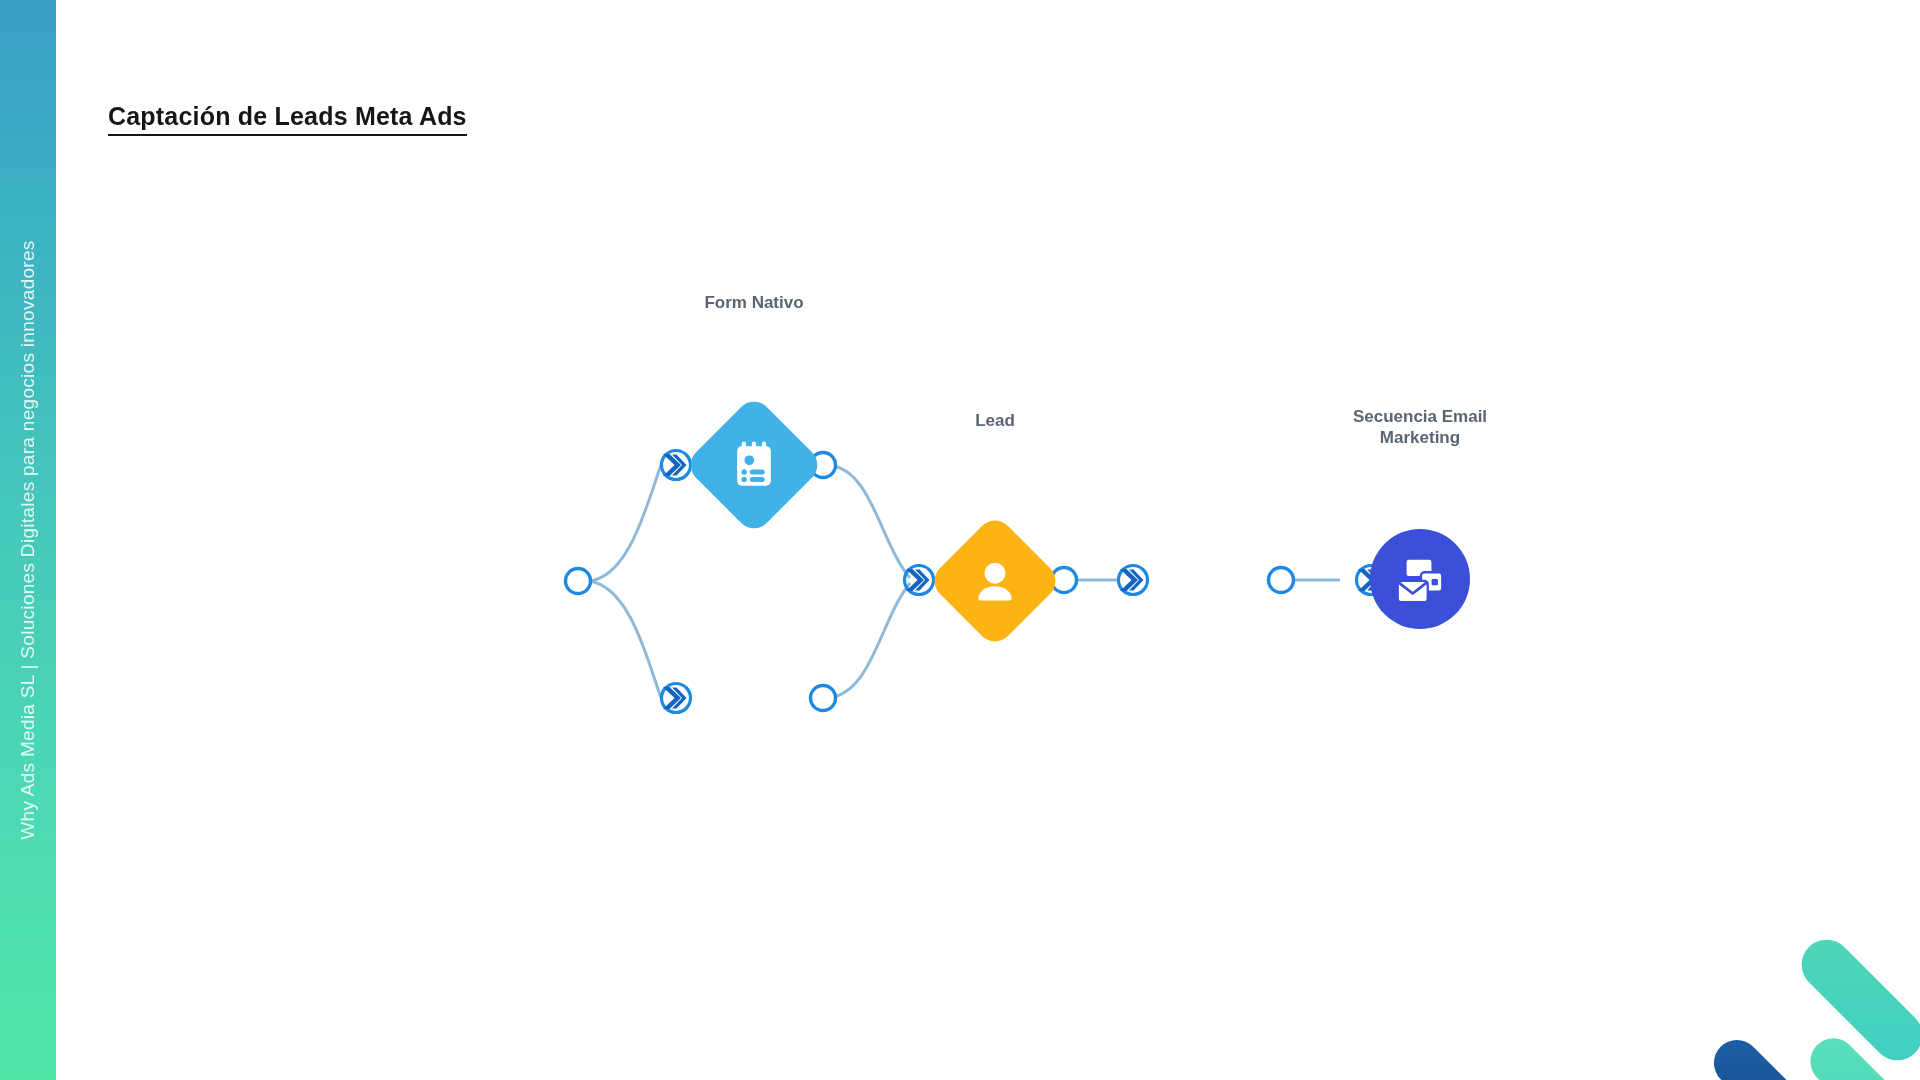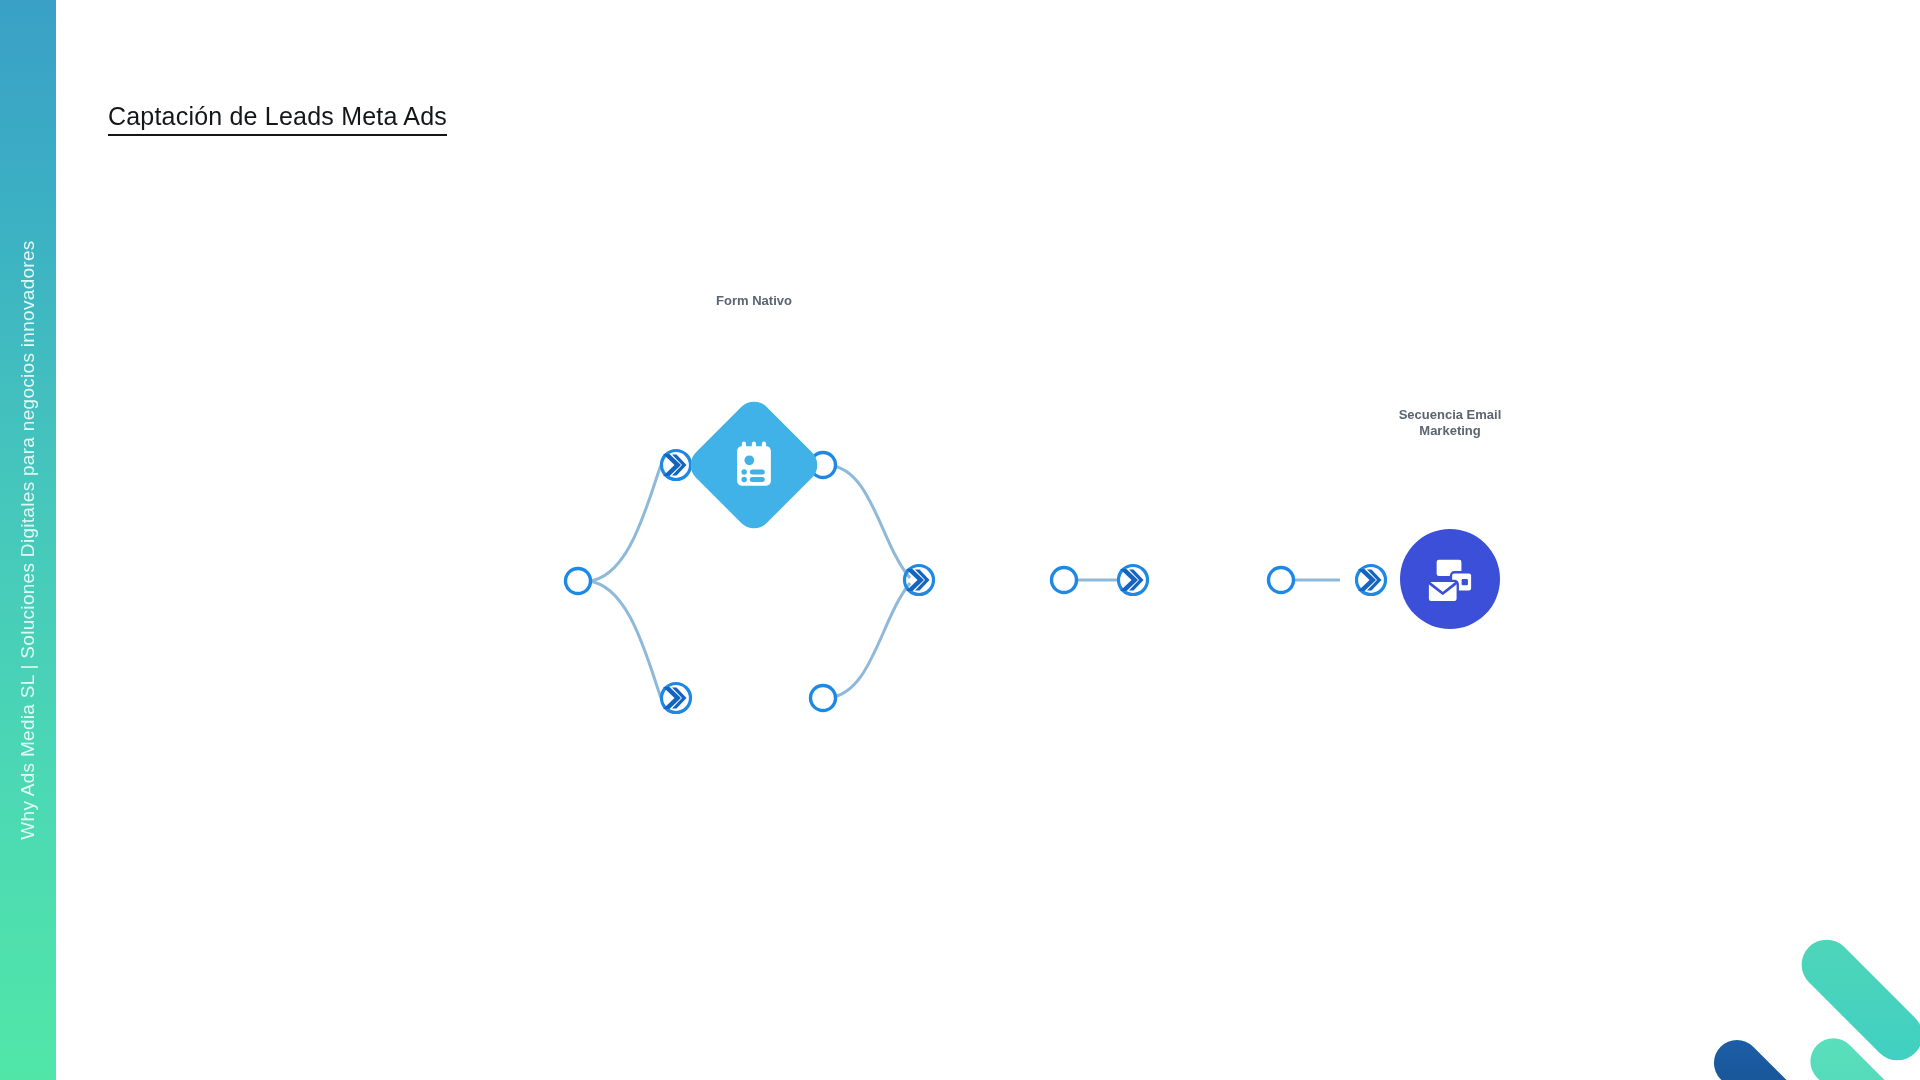--- a/index.html
+++ b/index.html
@@ -42,21 +42,21 @@
     font-weight: 400;
     opacity: 0.96;
   }
 
   
   #page-title {
     position: absolute;
     left: 108px;
     top: 103px;
     font-size: 25px;
-    font-weight: 400;
+    font-weight: 700;
     color: #14161a;
     letter-spacing: 0.2px;
     border-bottom: 2px solid #14161a;
     padding-bottom: 3px;
     line-height: 1.1;
     font-family: "Liberation Sans", sans-serif;
   }
 
   
   #diagram {
@@ -76,21 +76,21 @@
     position: absolute;
     transform: translate(-50%, -50%);
   }
   .node-label {
     position: absolute;
     left: 50%;
     transform: translateX(-50%);
     text-align: center;
     white-space: pre;
     color: #5a6472;
-    font-size: 13px;
+    font-size: 17px;
     font-weight: 700;
     line-height: 1.22;
     font-family: "Liberation Sans", sans-serif;
     pointer-events: none;
   }
 
   .shape {
     position: absolute;
     left: 50%; top: 50%;
     transform: translate(-50%, -50%);
@@ -203,23 +203,34 @@
             <circle cx="21.5" cy="39.5" r="2.9" fill="#41B2E8"></circle>
             <rect x="27.5" y="36.8" width="16" height="5.4" rx="2.7" fill="#41B2E8"></rect>
             <circle cx="21.5" cy="47.5" r="2.9" fill="#41B2E8"></circle>
             <rect x="27.5" y="44.8" width="16" height="5.4" rx="2.7" fill="#41B2E8"></rect>
           </svg>
         </div>
       </div>
     </div>
 
 
-
-
-    <div class="node" style="left:1450px; top:579px; width:100px; height:100px;">
+    <div class="node" style="left:995px; top:581px; width:96px; height:96px;">
+      <div class="node-label" style="top:-122px; width:220px;">Lead</div>
+      <div class="shape diamond" style="width:96px; height:96px; background:#FBB413;">
+        <div class="glyph">
+          <svg width="56" height="56" viewBox="0 0 64 64">
+            <circle cx="32" cy="23" r="12" fill="#ffffff"></circle>
+            <path fill="#ffffff" d="M32 38c-10.5 0-19 6.3-19 14.0 0 1.2 1.0 2.2 2.2 2.2h33.6c1.2 0 2.2-1.0 2.2-2.2C51 44.3 42.5 38 32 38z"></path>
+          </svg>
+        </div>
+      </div>
+    </div>
+
+
+    <div class="node" style="left:1420px; top:579px; width:100px; height:100px;">
       <div class="node-label" style="top:-122px; width:280px;">Secuencia Email
 Marketing</div>
       <div class="shape circle" style="width:100px; height:100px; background:#3B4FD8;">
         <div class="glyph">
           <svg width="62" height="62" viewBox="0 0 64 64">
             <rect x="17" y="11" width="28" height="19" rx="3.5" fill="#ffffff" stroke="#3B4FD8" stroke-width="2.4"></rect>
             <rect x="33" y="25" width="22" height="20" rx="3.5" fill="#ffffff" stroke="#3B4FD8" stroke-width="2.4"></rect>
             <rect x="44" y="32" width="6.5" height="6.5" rx="1.2" fill="#3B4FD8"></rect>
             <rect x="9" y="34" width="31" height="22" rx="3.5" fill="#ffffff" stroke="#3B4FD8" stroke-width="2.4"></rect>
             <path d="M10.5 36 L24.5 47 L38.5 36" fill="none" stroke="#3B4FD8" stroke-width="2.8" stroke-linecap="round" stroke-linejoin="round"></path>

